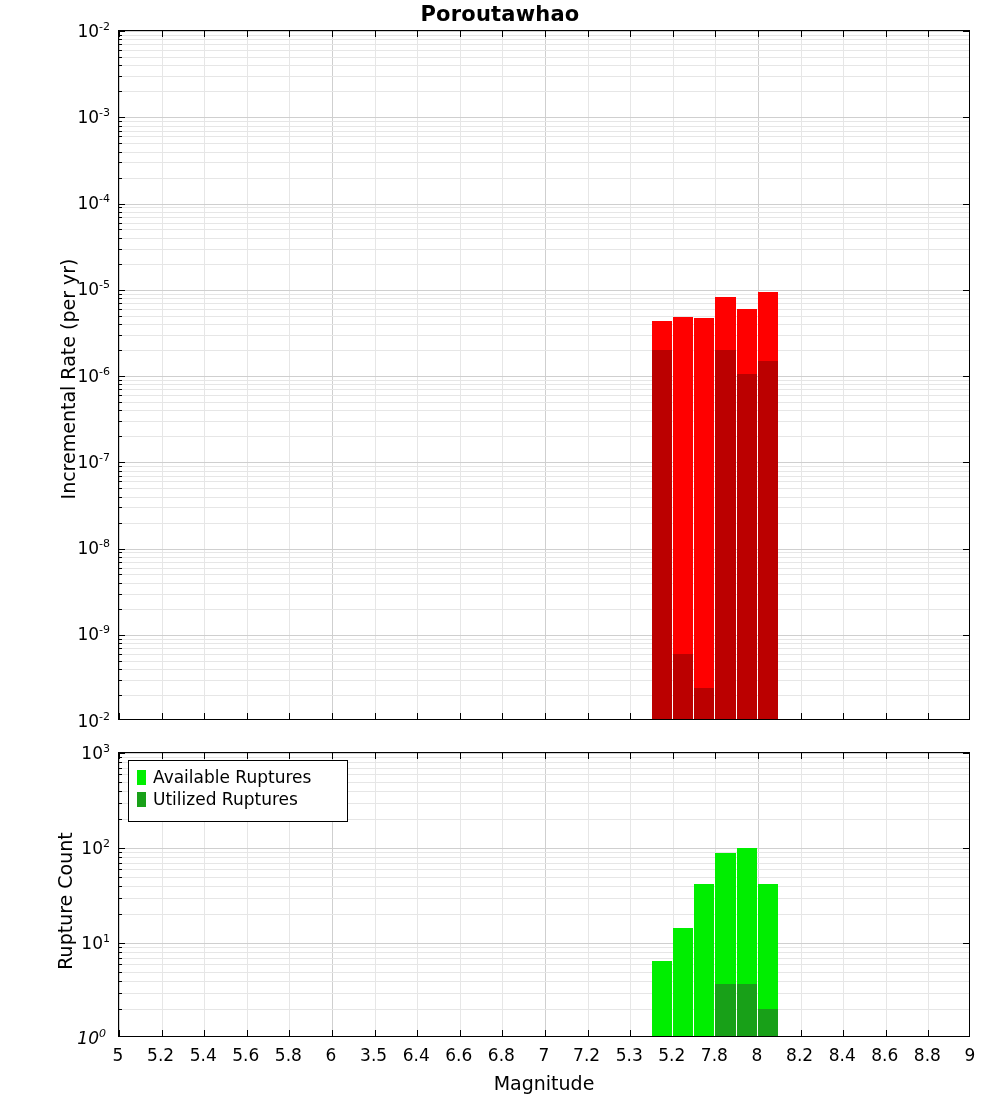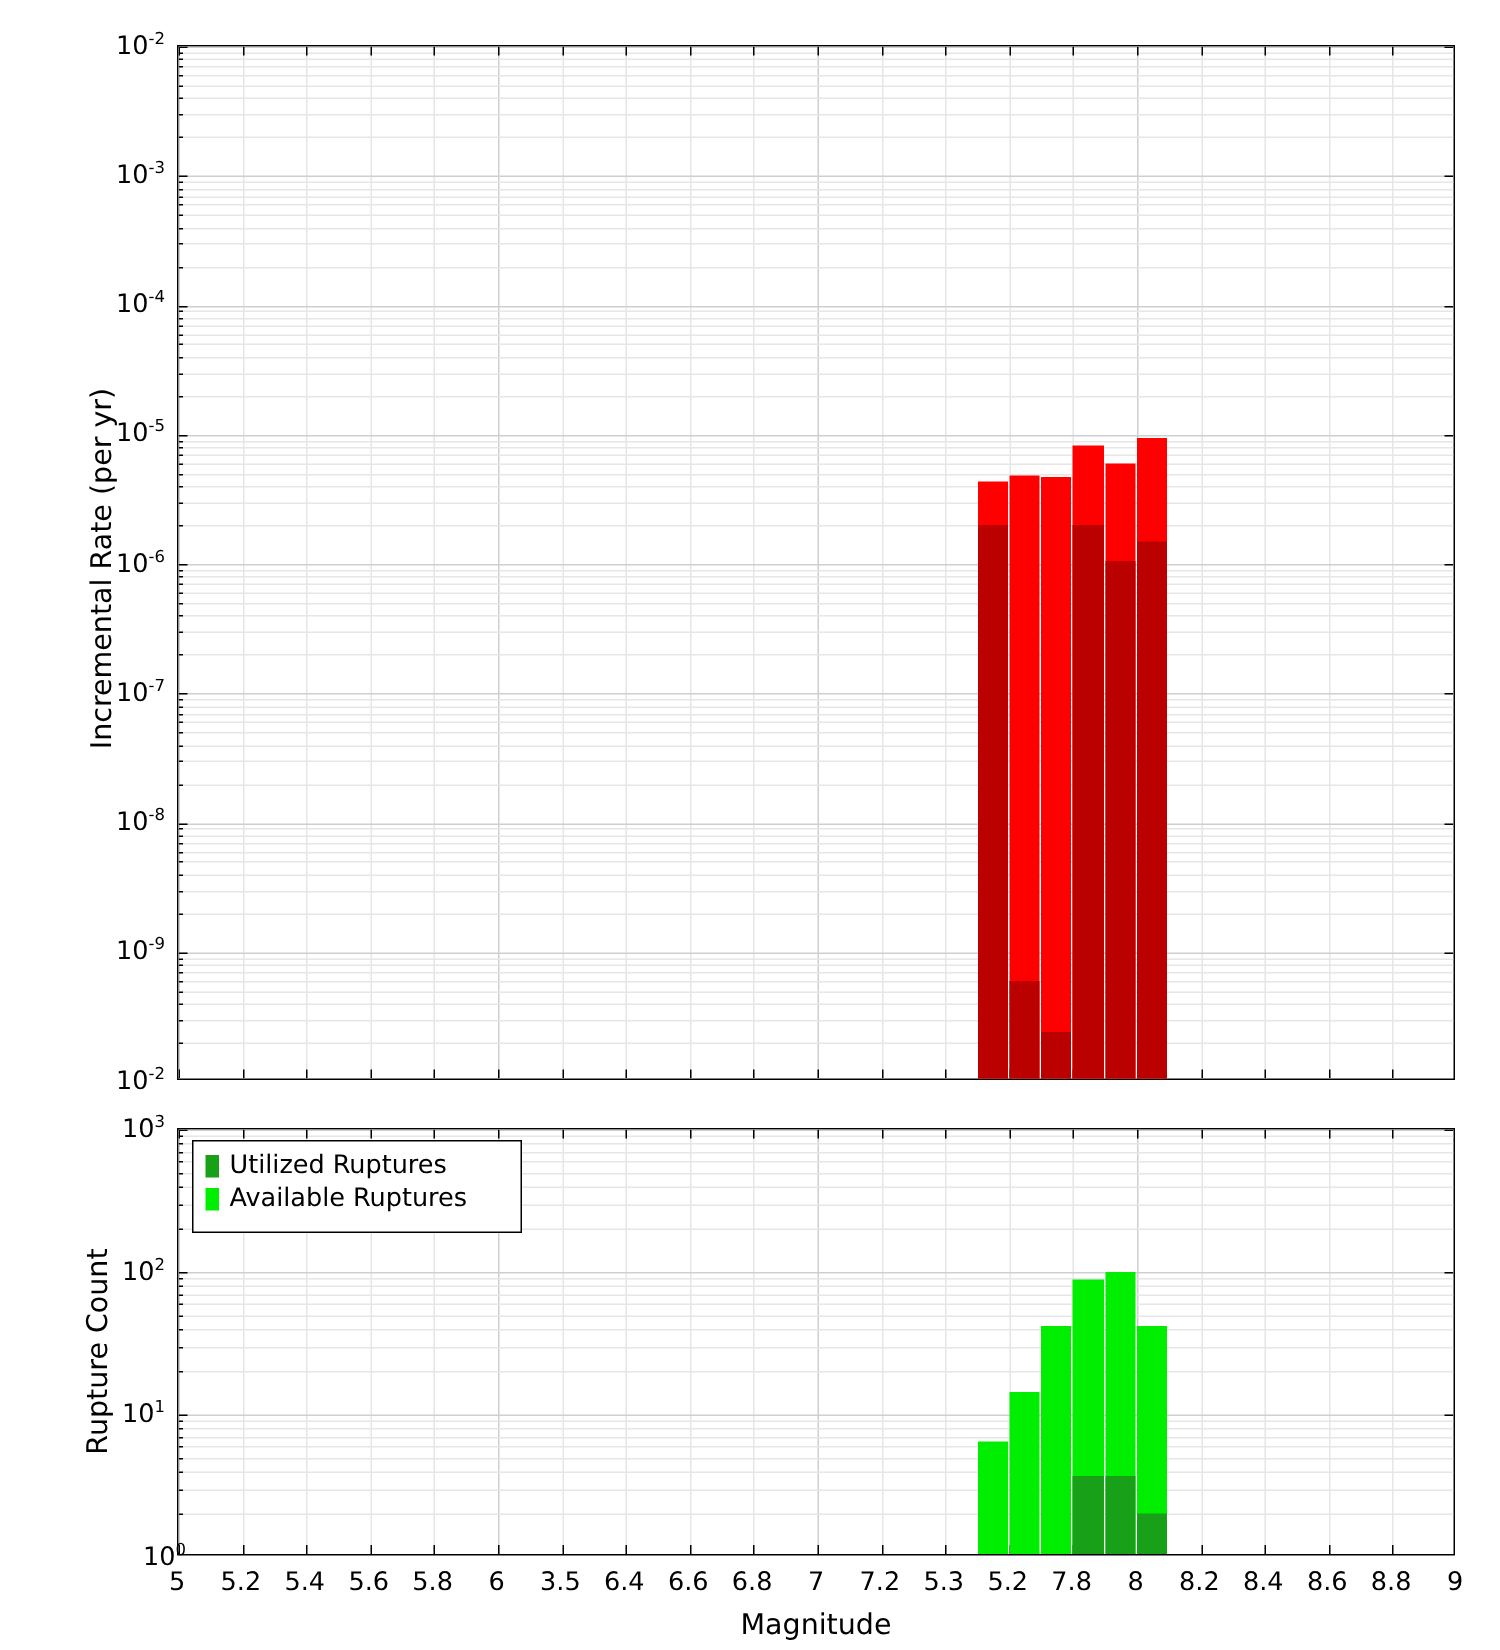--- a/index.html
+++ b/index.html
@@ -134,20 +134,21 @@
   .legend-label {
     font-size: 17px;
     white-space: nowrap;
   }
 </style>
 </head>
 <body>
 
 <div class="figure">
 
+  <div class="fig-title">Poroutawhao</div>
 
   <div class="axes" id="ax1" style="left:118px; top:30px; width:852px; height:690px;">
     <div class="plotarea" id="ax1-plot">
         <div class="gl-v gl-major" style="left: 0px;"></div>
         <div class="gl-v" style="left: 42.6px;"></div>
         <div class="gl-v" style="left: 85.2px;"></div>
         <div class="gl-v" style="left: 127.8px;"></div>
         <div class="gl-v" style="left: 170.4px;"></div>
         <div class="gl-v gl-major" style="left: 213px;"></div>
         <div class="gl-v" style="left: 255.6px;"></div>
@@ -519,21 +520,21 @@
     <div class="lbl-y" style="left: 6px; width: 104px; top: 202.5px;"><span>10<sup>-4</sup></span></div>
     <div class="lbl-y" style="left: 6px; width: 104px; top: 288.75px;"><span>10<sup>-5</sup></span></div>
     <div class="lbl-y" style="left: 6px; width: 104px; top: 375px;"><span>10<sup>-6</sup></span></div>
     <div class="lbl-y" style="left: 6px; width: 104px; top: 461.25px;"><span>10<sup>-7</sup></span></div>
     <div class="lbl-y" style="left: 6px; width: 104px; top: 547.5px;"><span>10<sup>-8</sup></span></div>
     <div class="lbl-y" style="left: 6px; width: 104px; top: 633.75px;"><span>10<sup>-9</sup></span></div>
     <div class="lbl-y" style="left: 6px; width: 104px; top: 720px;"><span>10<sup>-2</sup></span></div>
     <div class="lbl-y" style="left: 6px; width: 104px; top: 752px;"><span>10<sup>3</sup></span></div>
     <div class="lbl-y" style="left: 6px; width: 104px; top: 847px;"><span>10<sup>2</sup></span></div>
     <div class="lbl-y" style="left: 6px; width: 104px; top: 942px;"><span>10<sup>1</sup></span></div>
-    <div class="lbl-y" style="left: 20px; width: 104px; top: 1037px;"><span>10<sup>0</sup></span></div>
+    <div class="lbl-y" style="left: 2px; width: 104px; top: 1037px; font-style: italic;"><span>10<sup>0</sup></span></div>
     <div class="lbl-x" style="left: 118px; top: 1045px;">5</div>
     <div class="lbl-x" style="left: 160.6px; top: 1045px;">5.2</div>
     <div class="lbl-x" style="left: 203.2px; top: 1045px;">5.4</div>
     <div class="lbl-x" style="left: 245.8px; top: 1045px;">5.6</div>
     <div class="lbl-x" style="left: 288.4px; top: 1045px;">5.8</div>
     <div class="lbl-x" style="left: 331px; top: 1045px;">6</div>
     <div class="lbl-x" style="left: 373.6px; top: 1045px;">3.5</div>
     <div class="lbl-x" style="left: 416.2px; top: 1045px;">6.4</div>
     <div class="lbl-x" style="left: 458.8px; top: 1045px;">6.6</div>
     <div class="lbl-x" style="left: 501.4px; top: 1045px;">6.8</div>
@@ -543,21 +544,21 @@
     <div class="lbl-x" style="left: 671.8px; top: 1045px;">5.2</div>
     <div class="lbl-x" style="left: 714.4px; top: 1045px;">7.8</div>
     <div class="lbl-x" style="left: 757px; top: 1045px;">8</div>
     <div class="lbl-x" style="left: 799.6px; top: 1045px;">8.2</div>
     <div class="lbl-x" style="left: 842.2px; top: 1045px;">8.4</div>
     <div class="lbl-x" style="left: 884.8px; top: 1045px;">8.6</div>
     <div class="lbl-x" style="left: 927.4px; top: 1045px;">8.8</div>
     <div class="lbl-x" style="left: 970px; top: 1045px;">9</div>
     <div class="legend" id="legend2" style="left: 128px; top: 760px; width: 220px; height: 62px;">
       <div class="legend-row">
+        <span class="legend-swatch" style="background: rgb(0, 238, 0);"></span>
+        <span class="legend-label">Available Ruptures</span>
+      </div>
+      <div class="legend-row">
         <span class="legend-swatch" style="background: rgb(24, 160, 24);"></span>
         <span class="legend-label">Utilized Ruptures</span>
       </div>
-      <div class="legend-row">
-        <span class="legend-swatch" style="background: rgb(0, 238, 0);"></span>
-        <span class="legend-label">Available Ruptures</span>
-      </div>
     </div>
   </div>
 
 </body></html>

